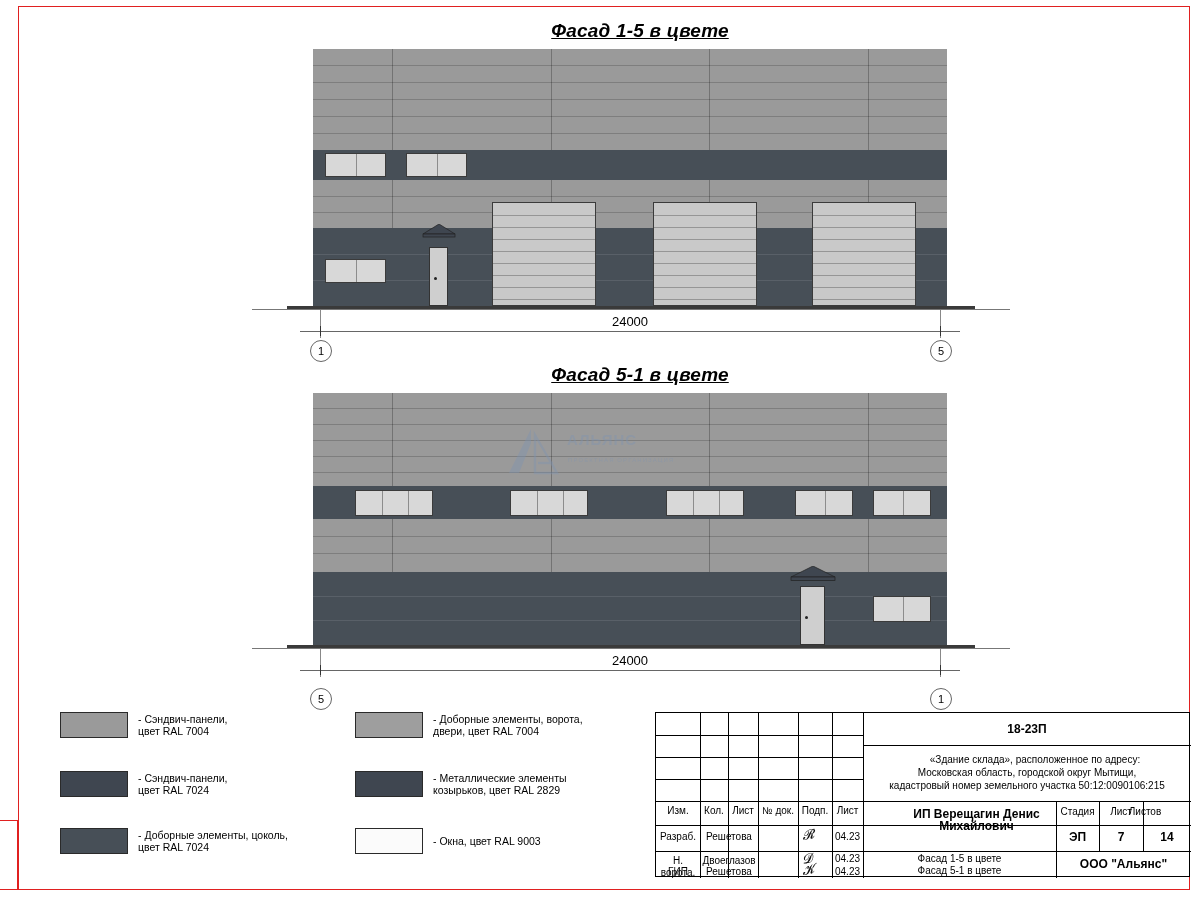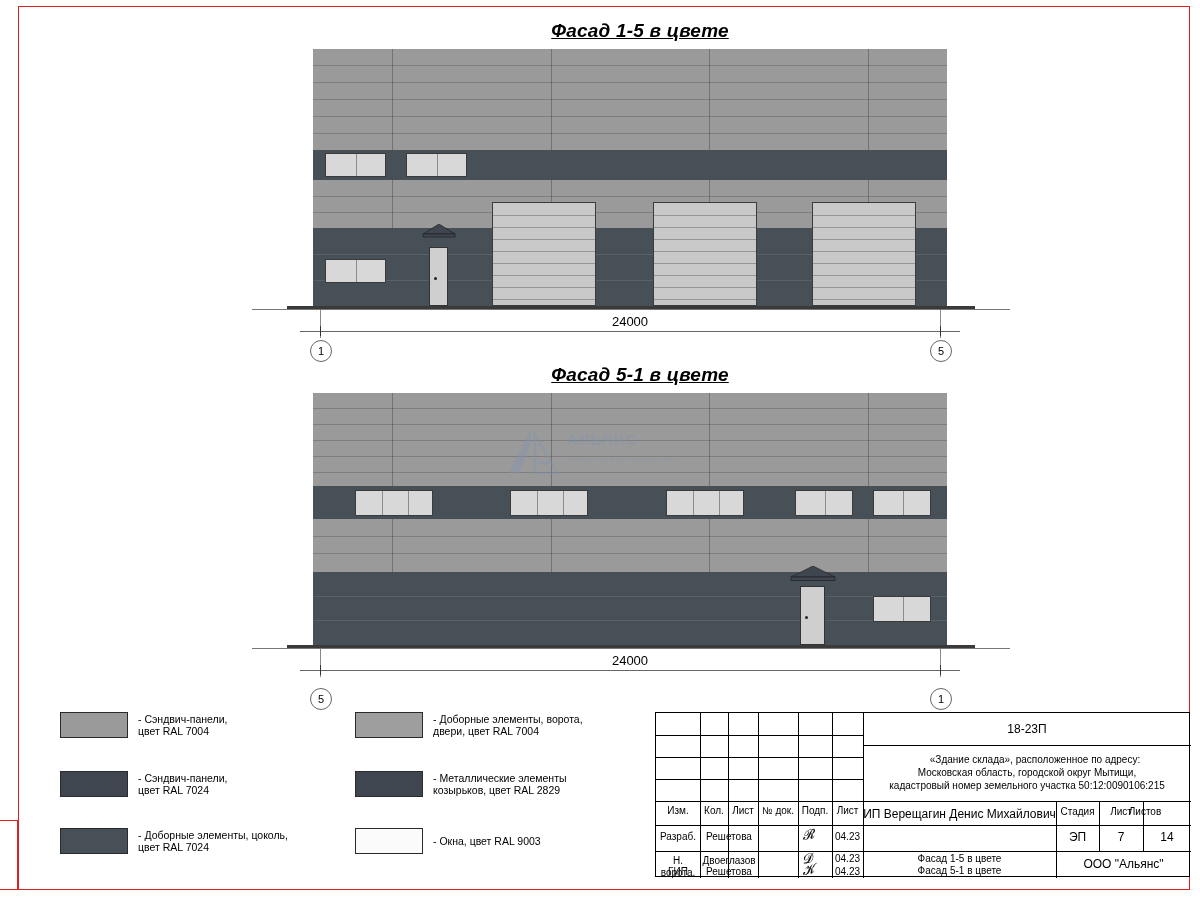--- a/index.html
+++ b/index.html
@@ -219,21 +219,21 @@
     font-size: 10px;
   }
   .vline { position: absolute; width: 1px; background: #000; }
   .hline { position: absolute; height: 1px; background: #000; }
   .tb-txt {
     position: absolute;
     text-align: center;
     font-size: 10px;
     line-height: 12px;
   }
-  .tb-txt.big { font-size: 12px; }
+  .tb-txt.big { font-size: 12px; font-weight: bold; }
   .sig {
     position: absolute;
     font-family: "Liberation Serif", serif;
     font-style: italic;
     font-size: 13px;
     color: #111;
     transform: rotate(-12deg);
   }
 </style>
 </head>
@@ -540,21 +540,21 @@
     <div class="tb-txt big" style="left:207px; top:10px; width:328px;">18-23П</div>
 
     <div class="tb-txt" style="left:207px; top:41px; width:328px;padding-left:8px;">«Здание склада», расположенное по адресу:</div>
     <div class="tb-txt" style="left:207px; top:54px; width:328px;">Московская область, городской округ Мытищи,</div>
     <div class="tb-txt" style="left:207px; top:67px; width:328px;">кадастровый номер земельного участка 50:12:0090106:215</div>
 
     <div class="tb-txt" style="left:400px; top:93px; width:43px;">Стадия</div>
     <div class="tb-txt" style="left:443px; top:93px; width:44px;">Лист</div>
     <div class="tb-txt" style="left:465px; top:93px; width:48px;">Листов</div>
 
-    <div class="tb-txt big" style="left:207px; top:95px; width:193px;">ИП Верещагин Денис Михайлович</div>
+    <div class="tb-txt big" style="left:200px; top:95px; width:193px;padding-left:24px;">ИП Верещагин Денис Михайлович</div>
 
     <div class="tb-txt big" style="left:400px; top:118px; width:43px;">ЭП</div>
     <div class="tb-txt big" style="left:443px; top:118px; width:44px;">7</div>
     <div class="tb-txt big" style="left:487px; top:118px; width:48px;">14</div>
 
     <div class="tb-txt" style="left:207px; top:140px; width:193px;">Фасад 1-5 в цвете</div>
     <div class="tb-txt" style="left:207px; top:152px; width:193px;">Фасад 5-1 в цвете</div>
 
     <div class="tb-txt big" style="left:400px; top:145px; width:135px;">ООО "Альянс"</div>
   </div>

